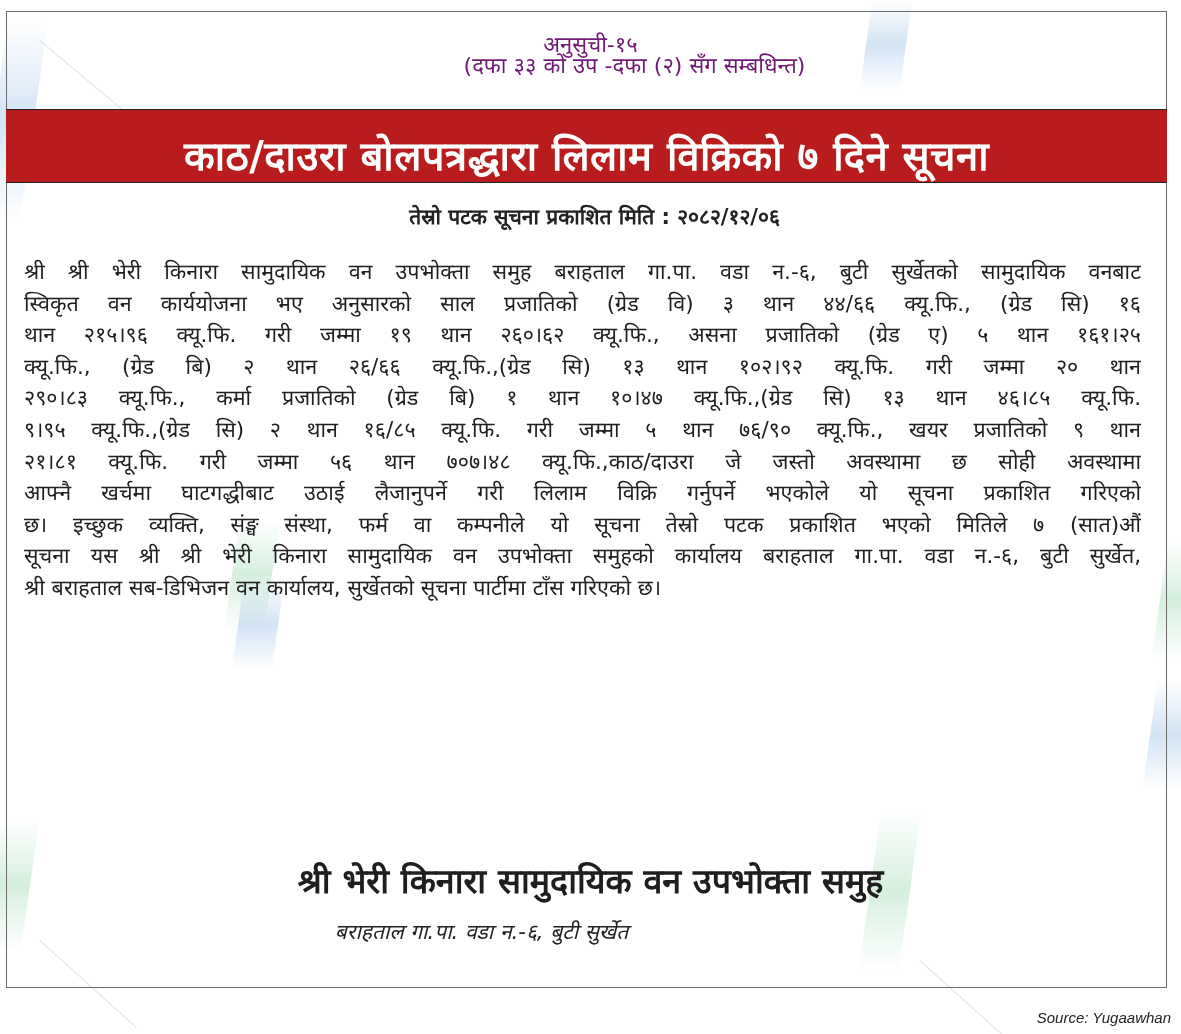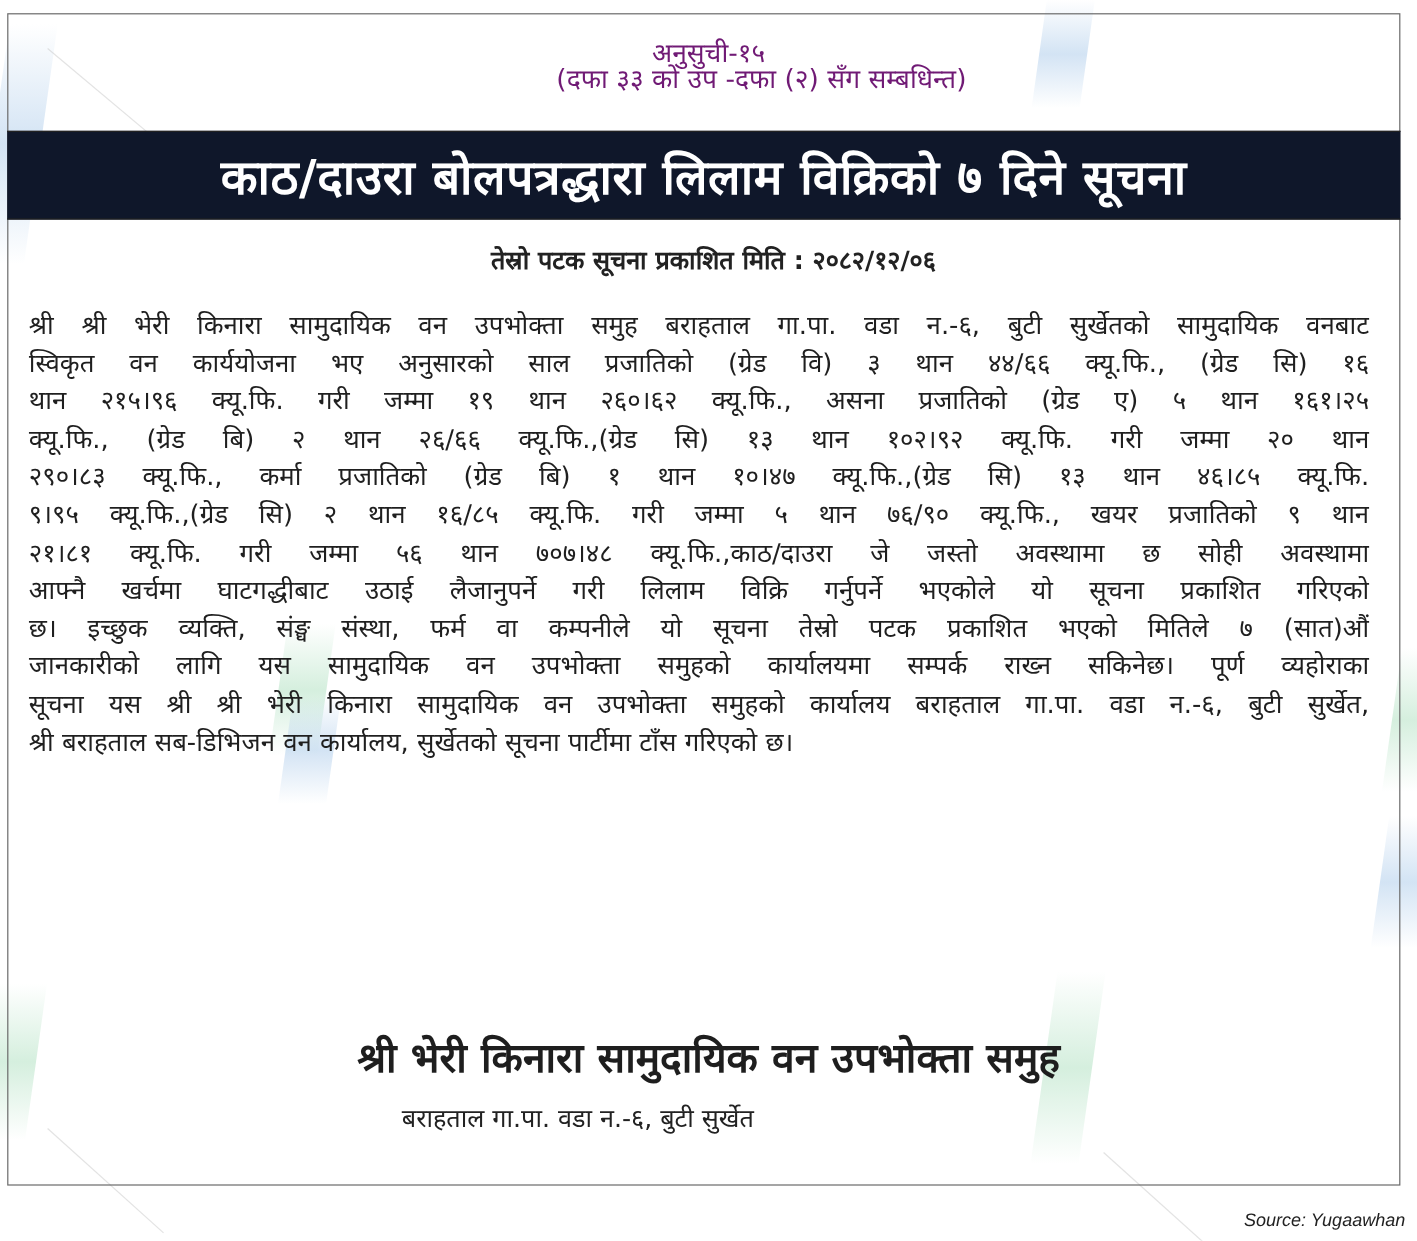--- a/index.html
+++ b/index.html
@@ -52,26 +52,26 @@
       color: #701a75;
     }
     .schedule.line1 { top: 28px; }
     .schedule.line2 { top: 49px; padding-left: 44px; }
     .banner {
       position: absolute;
       left: 6px;
       top: 109px;
       width: 1161px;
       height: 74px;
-      background: #0f172a;
+      background: #b91c1c;
       border-top: 1px solid #222;
       border-bottom: 1px solid #222;
       box-sizing: border-box;
       display: flex;
-      align-items: center;
+      align-items: flex-end;
       justify-content: center;
     }
     .banner-title {
       color: #ffffff;
       font-size: 40px;
       font-weight: bold;
       letter-spacing: 0.5px;
     }
     .publish-date {
       position: absolute;
@@ -114,20 +114,21 @@
       color: #1e1e1e;
     }
     .signature-address {
       position: absolute;
       left: 0;
       top: 917px;
       width: 963px;
       text-align: center;
       font-size: 21px;
       color: #222;
+      font-style: italic;
     }
     .source-credit {
       position: absolute;
       right: 10px;
       top: 1009px;
       font-family: "Liberation Sans", sans-serif;
       font-style: italic;
       font-size: 15px;
       color: #222;
     }
@@ -161,21 +162,20 @@
 <div class="body-text">
   <span class="line">श्री श्री भेरी किनारा सामुदायिक वन उपभोक्ता समुह बराहताल गा.पा. वडा न.-६, बुटी सुर्खेतको सामुदायिक वनबाट</span>
   <span class="line">स्विकृत वन कार्ययोजना भए अनुसारको साल प्रजातिको (ग्रेड वि) ३ थान ४४/६६ क्यू.फि., (ग्रेड सि) १६</span>
   <span class="line">थान २१५।९६ क्यू.फि. गरी जम्मा १९ थान २६०।६२ क्यू.फि., असना प्रजातिको (ग्रेड ए) ५ थान १६१।२५</span>
   <span class="line">क्यू.फि., (ग्रेड बि) २ थान २६/६६ क्यू.फि.,(ग्रेड सि) १३ थान १०२।९२ क्यू.फि. गरी जम्मा २० थान</span>
   <span class="line">२९०।८३ क्यू.फि., कर्मा प्रजातिको (ग्रेड बि) १ थान १०।४७ क्यू.फि.,(ग्रेड सि) १३ थान ४६।८५ क्यू.फि.</span>
   <span class="line">९।९५ क्यू.फि.,(ग्रेड सि) २ थान १६/८५ क्यू.फि. गरी जम्मा ५ थान ७६/९० क्यू.फि., खयर प्रजातिको ९ थान</span>
   <span class="line">२१।८१ क्यू.फि. गरी जम्मा ५६ थान ७०७।४८ क्यू.फि.,काठ/दाउरा जे जस्तो अवस्थामा छ सोही अवस्थामा</span>
   <span class="line">आफ्नै खर्चमा घाटगद्धीबाट उठाई लैजानुपर्ने गरी लिलाम विक्रि गर्नुपर्ने भएकोले यो सूचना प्रकाशित गरिएको</span>
   <span class="line">छ। इच्छुक व्यक्ति, संङ्घ संस्था, फर्म वा कम्पनीले यो सूचना तेस्रो पटक प्रकाशित भएको मितिले ७ (सात)औं</span>
-  <span class="line">जानकारीको लागि यस सामुदायिक वन उपभोक्ता समुहको कार्यालयमा सम्पर्क राख्न सकिनेछ। पूर्ण व्यहोराका</span>
   <span class="line">सूचना यस श्री श्री भेरी किनारा सामुदायिक वन उपभोक्ता समुहको कार्यालय बराहताल गा.पा. वडा न.-६, बुटी सुर्खेत,</span>
   <span class="line last">श्री बराहताल सब-डिभिजन वन कार्यालय, सुर्खेतको सूचना पार्टीमा टाँस गरिएको छ।</span>
 </div>
 
 <div class="signature-org">श्री भेरी किनारा सामुदायिक वन उपभोक्ता समुह</div>
 <div class="signature-address">बराहताल गा.पा. वडा न.-६, बुटी सुर्खेत</div>
 
 <div class="source-credit">Source: Yugaawhan</div>
 
 </body></html>

